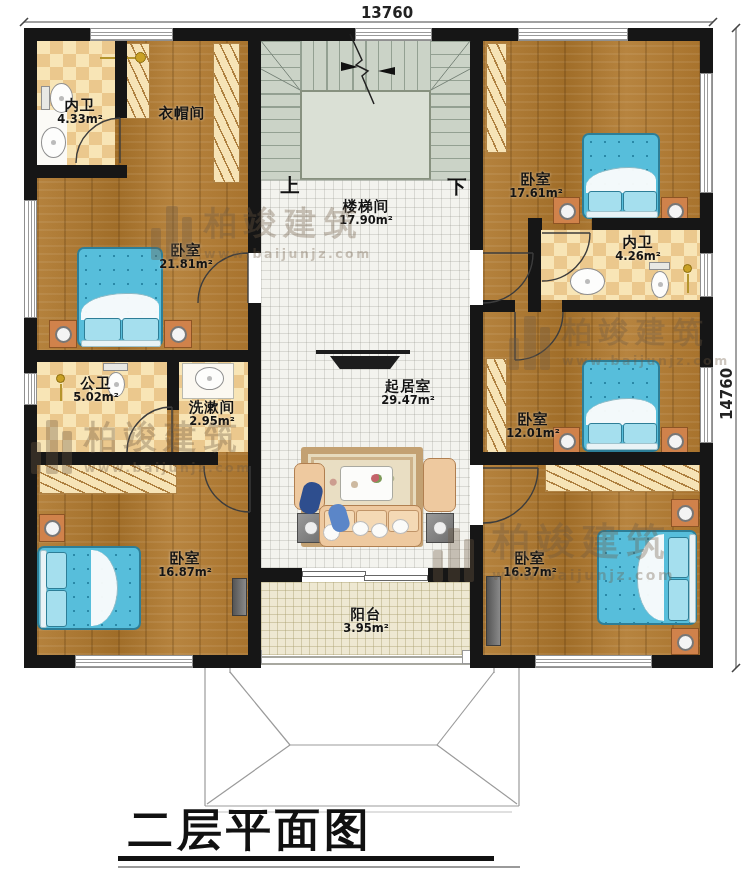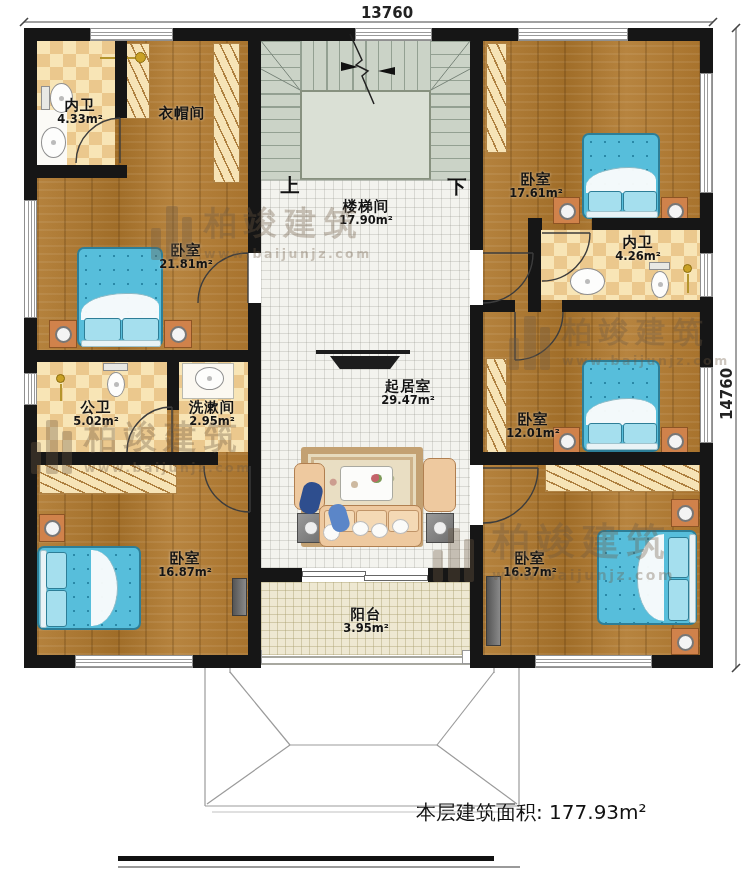--- a/index.html
+++ b/index.html
@@ -335,21 +335,21 @@
   <div class="updown" style="left:290px;top:186px">上</div>
   <div class="updown" style="left:457px;top:187px">下</div>
   <div class="rlabel" style="left:536px;top:186px">
     <b>卧室</b>
     <span>17.61m²</span>
   </div>
   <div class="rlabel" style="left:638px;top:249px">
     <b>内卫</b>
     <span>4.26m²</span>
   </div>
-  <div class="rlabel" style="left:96px;top:414px">
+  <div class="rlabel" style="left:96px;top:390px">
     <b>公卫</b>
     <span>5.02m²</span>
   </div>
   <div class="rlabel" style="left:212px;top:414px">
     <b>洗漱间</b>
     <span>2.95m²</span>
   </div>
   <div class="rlabel" style="left:408px;top:393px">
     <b>起居室</b>
     <span>29.47m²</span>
@@ -409,17 +409,17 @@
         <i class="b1"></i>
         <i class="b2"></i>
         <i class="b3"></i>
       </span>
     <span class="txt">
         <span class="brand" style="display:block">柏竣建筑</span>
     <span class="url" style="display:block;font-size:14px">www.baijunjz.com</span>
       </span>
   </div>
 
+  <div class="title-cn">二层平面图</div>
   <div class="tline1"></div>
   <div class="tline2"></div>
-  <div class="tb-area">本层建筑面积: 177.93m²</div>
 
 </div>
 
 </body></html>

